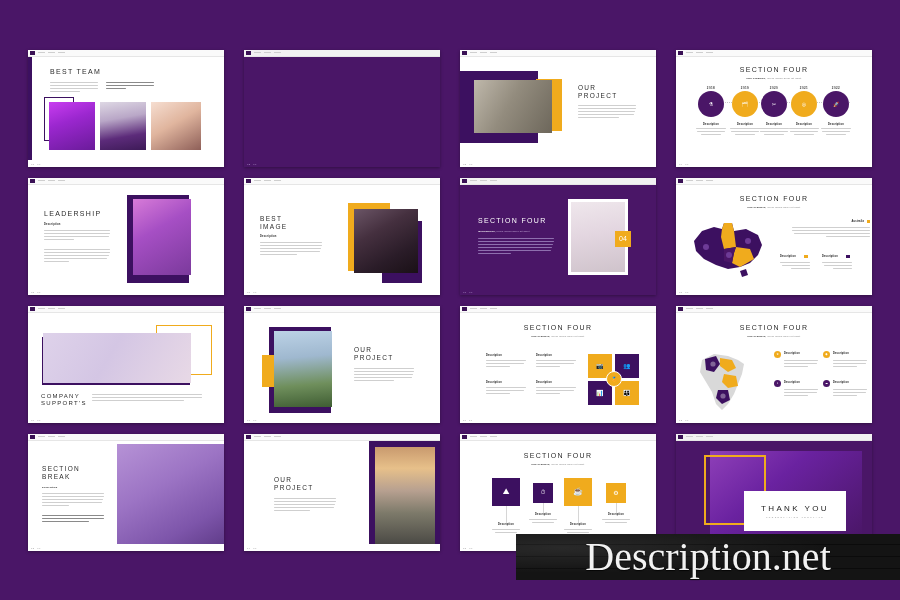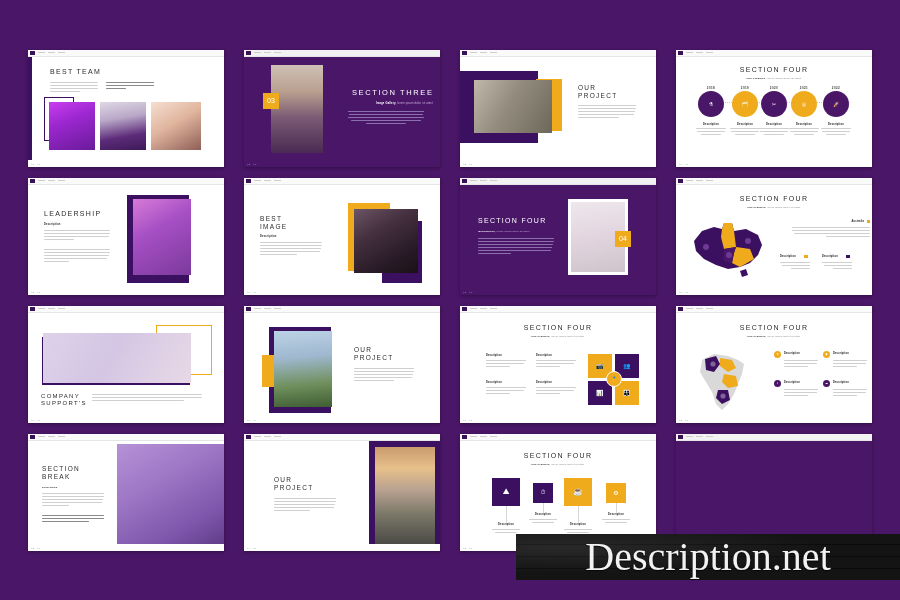--- a/index.html
+++ b/index.html
@@ -209,37 +209,20 @@
     <div class="footer">01 - 16</div>
   </div>
 
   <div class="slide dark">
     <div class="chrome">
       <span class="logo"></span>
       <span class="mi"></span>
       <span class="mi"></span>
       <span class="mi"></span>
     </div>
-    <div class="canvas">
-      <div class="photo p-lav" style="left:27px;top:8px;width:52px;height:88px;"></div>
-      <div class="block-gold" style="left:19px;top:36px;width:16px;height:16px;display:flex;align-items:center;justify-content:center;">
-        <span style="font-size:7px;color:#fff;font-weight:400;">03</span>
-      </div>
-      <div class="h1 white" style="position:absolute;left:108px;top:31px;font-size:7.5px;letter-spacing:1.6px;">SECTION THREE</div>
-      <div class="sub white" style="position:absolute;left:132px;top:45px;font-size:2.6px;">
-        <span>Image Gallery,</span><span class="thin"> lorem ipsum dolor sit amet</span>
-      </div>
-      <div class="ptxt white" style="position:absolute;left:104px;top:54px;width:76px;align-items:center;">
-        <i style="width:100%"></i>
-          <i style="width:97%"></i>
-          <i style="width:99%"></i>
-          <i style="width:92%"></i>
-          <i style="width:52%"></i>
-      </div>
-    </div>
     <div class="footer">02 - 16</div>
   </div>
 
   <div class="slide">
     <div class="chrome">
       <span class="logo"></span>
       <span class="mi"></span>
       <span class="mi"></span>
       <span class="mi"></span>
     </div>
@@ -733,20 +716,28 @@
     <div class="footer">15 - 16</div>
   </div>
 
   <div class="slide dark">
     <div class="chrome">
       <span class="logo"></span>
       <span class="mi"></span>
       <span class="mi"></span>
       <span class="mi"></span>
     </div>
+    <div class="canvas">
+      <div class="photo p-woman" style="left:34px;top:10px;width:152px;height:86px;"></div>
+      <div class="ring-gold" style="left:28px;top:14px;width:62px;height:70px;border-width:2px;"></div>
+      <div style="position:absolute;left:68px;top:50px;width:102px;height:40px;background:#fff;display:flex;flex-direction:column;align-items:center;justify-content:center;gap:3px;">
+        <div style="font-size:8px;letter-spacing:2.4px;color:#222;">THANK YOU</div>
+        <div style="font-size:2.2px;letter-spacing:1.4px;color:#9a9a9a;">PRESENTATION TEMPLATE</div>
+      </div>
+    </div>
     <div class="footer">16 - 16</div>
   </div>
 
 </div>
 
 <div class="watermark">
   <span>Description.net</span>
 </div>
 
 </body></html>

